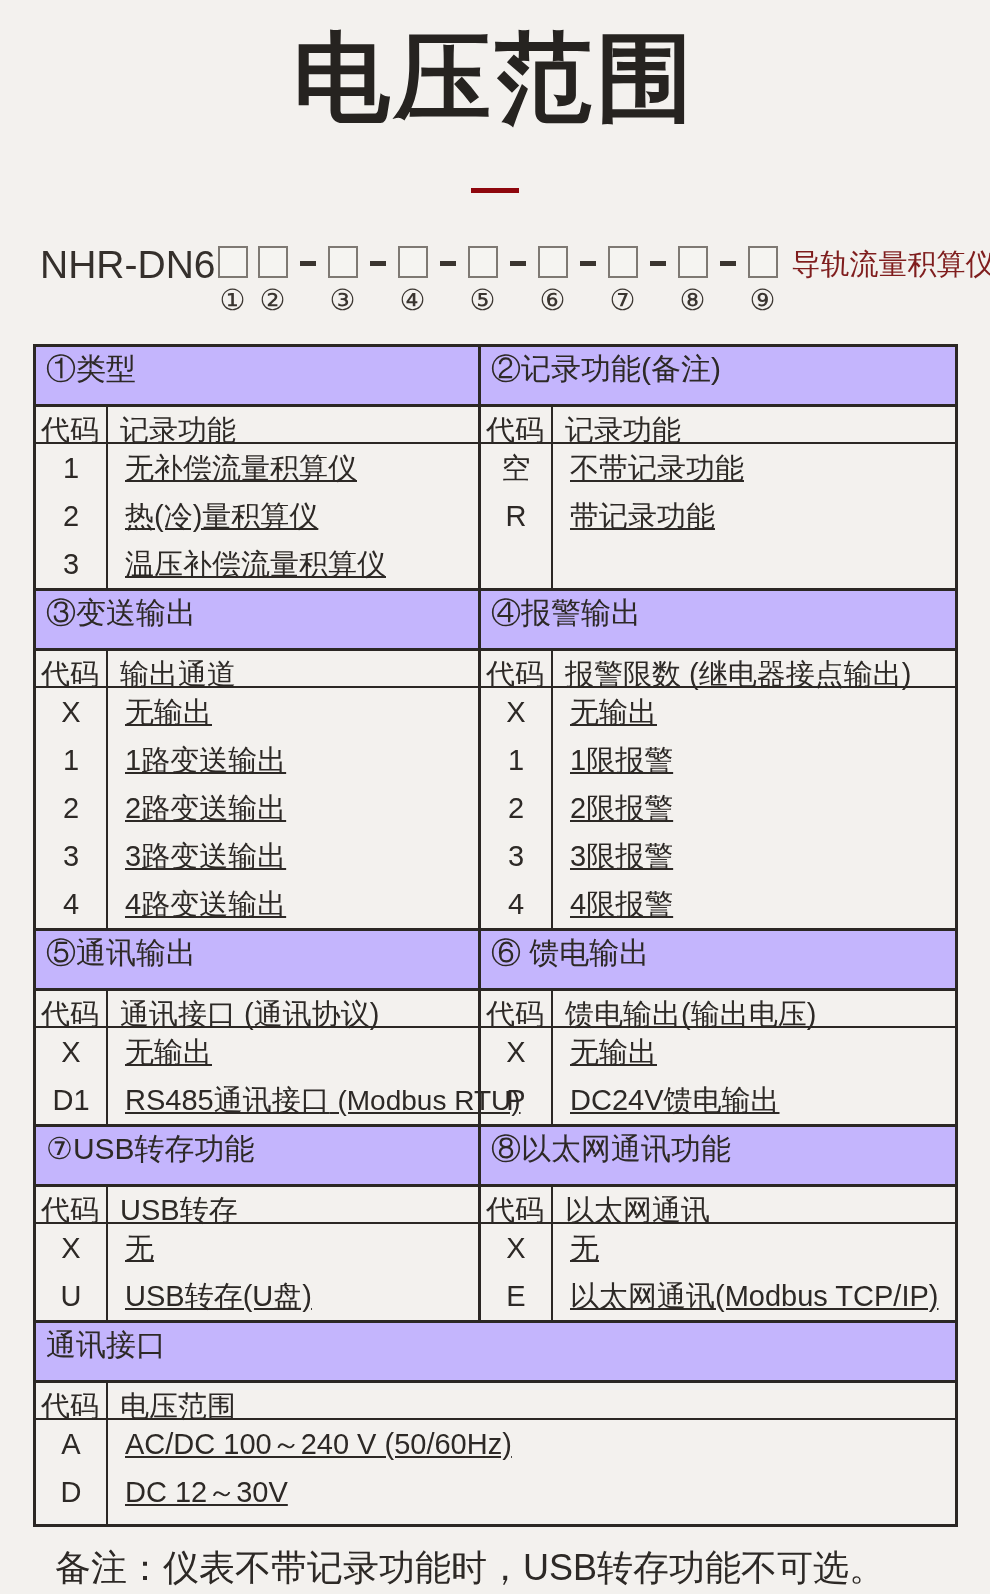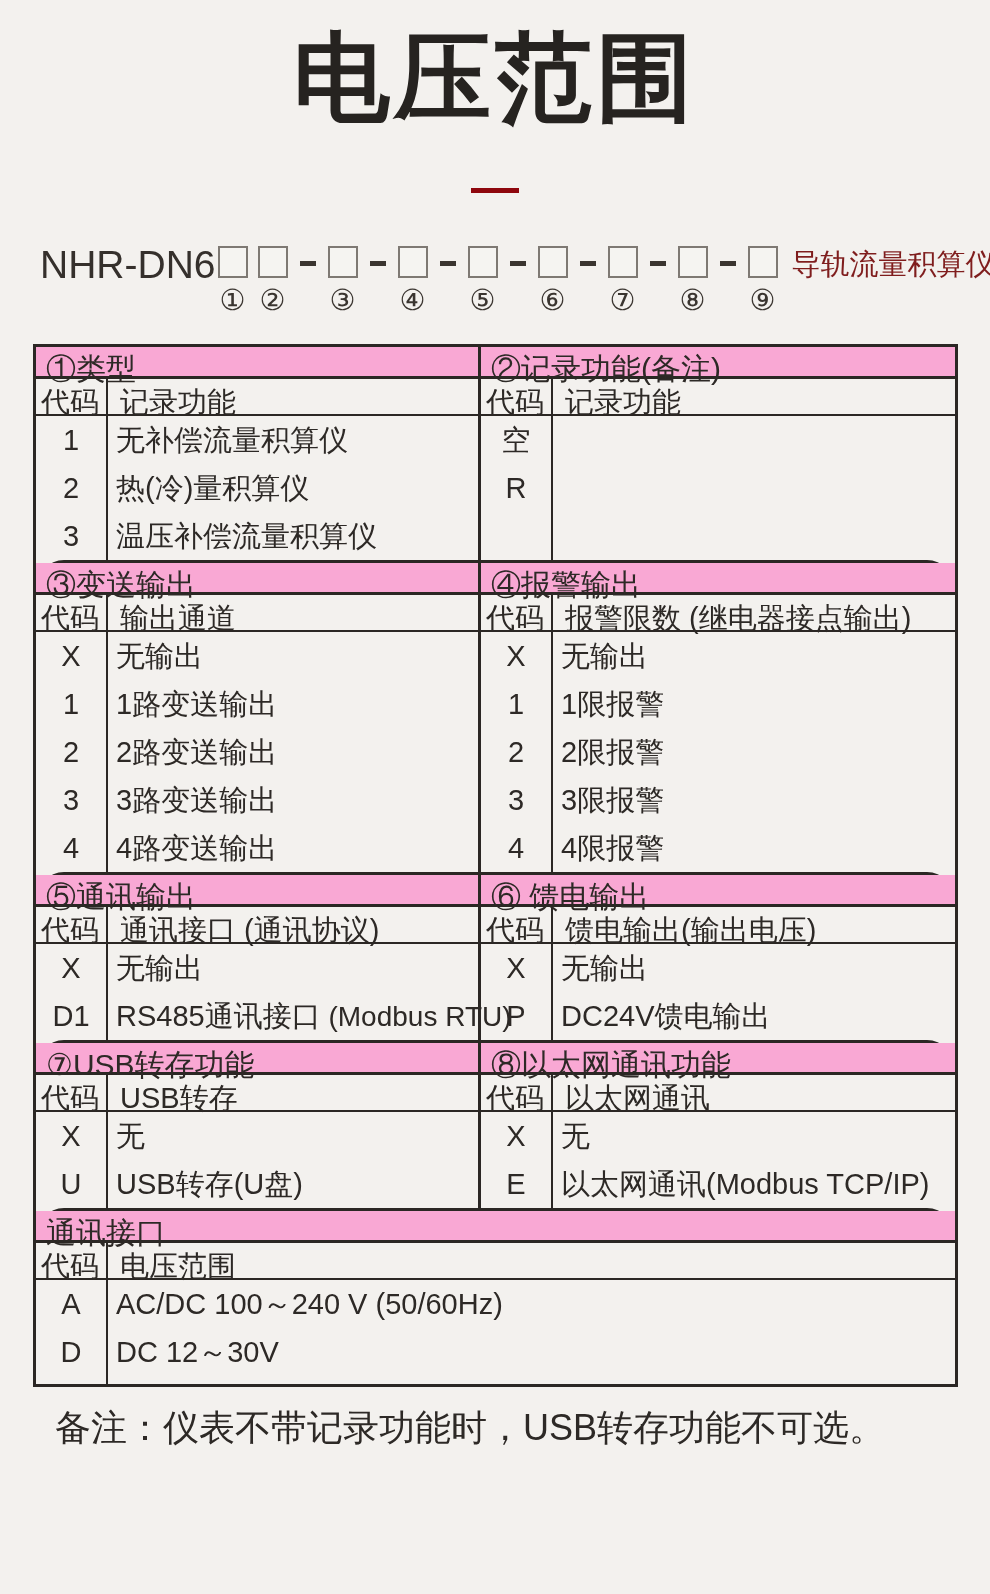--- a/index.html
+++ b/index.html
@@ -69,46 +69,46 @@
   }
   
   .sel-table {
     width:925px;
     margin:28px 0 0 33px;
     border:3px solid #2b2724;
     background:#f3f1ee;
   }
   .band { display:grid; grid-template-columns:445px 474px; }
   .band.full { grid-template-columns:1fr; }
-  .band + .band { border-top:3px solid #2b2724;border-radius:28px; }
+  .band + .band { border-top:3px solid #2b2724; }
   .sec { display:flex; flex-direction:column; }
   .sec.left { border-right:3px solid #2b2724; }
   .sec-header {
-    height:32px; line-height:44px;
-    background:#f9a8d4;
+    height:60px; line-height:44px;
+    background:#c4b5fd;
     border-bottom:3px solid #2b2724;
     font-size:30px;
     padding-left:10px;
     white-space:nowrap;
   }
   .sub-row {
     display:grid; grid-template-columns:72px 1fr;
     height:37px; line-height:46px;
     border-bottom:2px solid #2b2724;
     font-size:29px;
   }
   .sub-code { border-right:2px solid #2b2724; padding-left:5px; }
   .sub-desc { padding-left:12px; white-space:nowrap; }
   .body { display:grid; grid-template-columns:72px 1fr; flex:1; }
   .codes { border-right:2px solid #2b2724; text-align:center; }
   .codes > div, .descs > div {
     height:48px; line-height:48px;
     font-size:29px; white-space:nowrap;
   }
-  .descs { padding-left:8px; }
+  .descs { padding-left:17px;text-decoration:underline; }
   .descs .small { font-size:28px; }
   .band.full .body { min-height:104px; }
   
   .note {
     margin:17px 0 0 55px;
     font-size:36px;
     color:#2d2926;
     white-space:nowrap;
   }
 </style>
@@ -193,20 +193,24 @@
         <div class="sec-header">②记录功能(备注)</div>
         <div class="sub-row">
           <div class="sub-code">代码</div>
           <div class="sub-desc">记录功能</div>
         </div>
         <div class="body">
           <div class="codes">
             <div>空</div>
             <div>R</div>
           </div>
+          <div class="descs">
+            <div>不带记录功能</div>
+            <div>带记录功能</div>
+          </div>
         </div>
       </div>
     </div>
     <div class="band">
       <div class="sec left">
         <div class="sec-header">③变送输出</div>
         <div class="sub-row">
           <div class="sub-code">代码</div>
           <div class="sub-desc">输出通道</div>
         </div>

